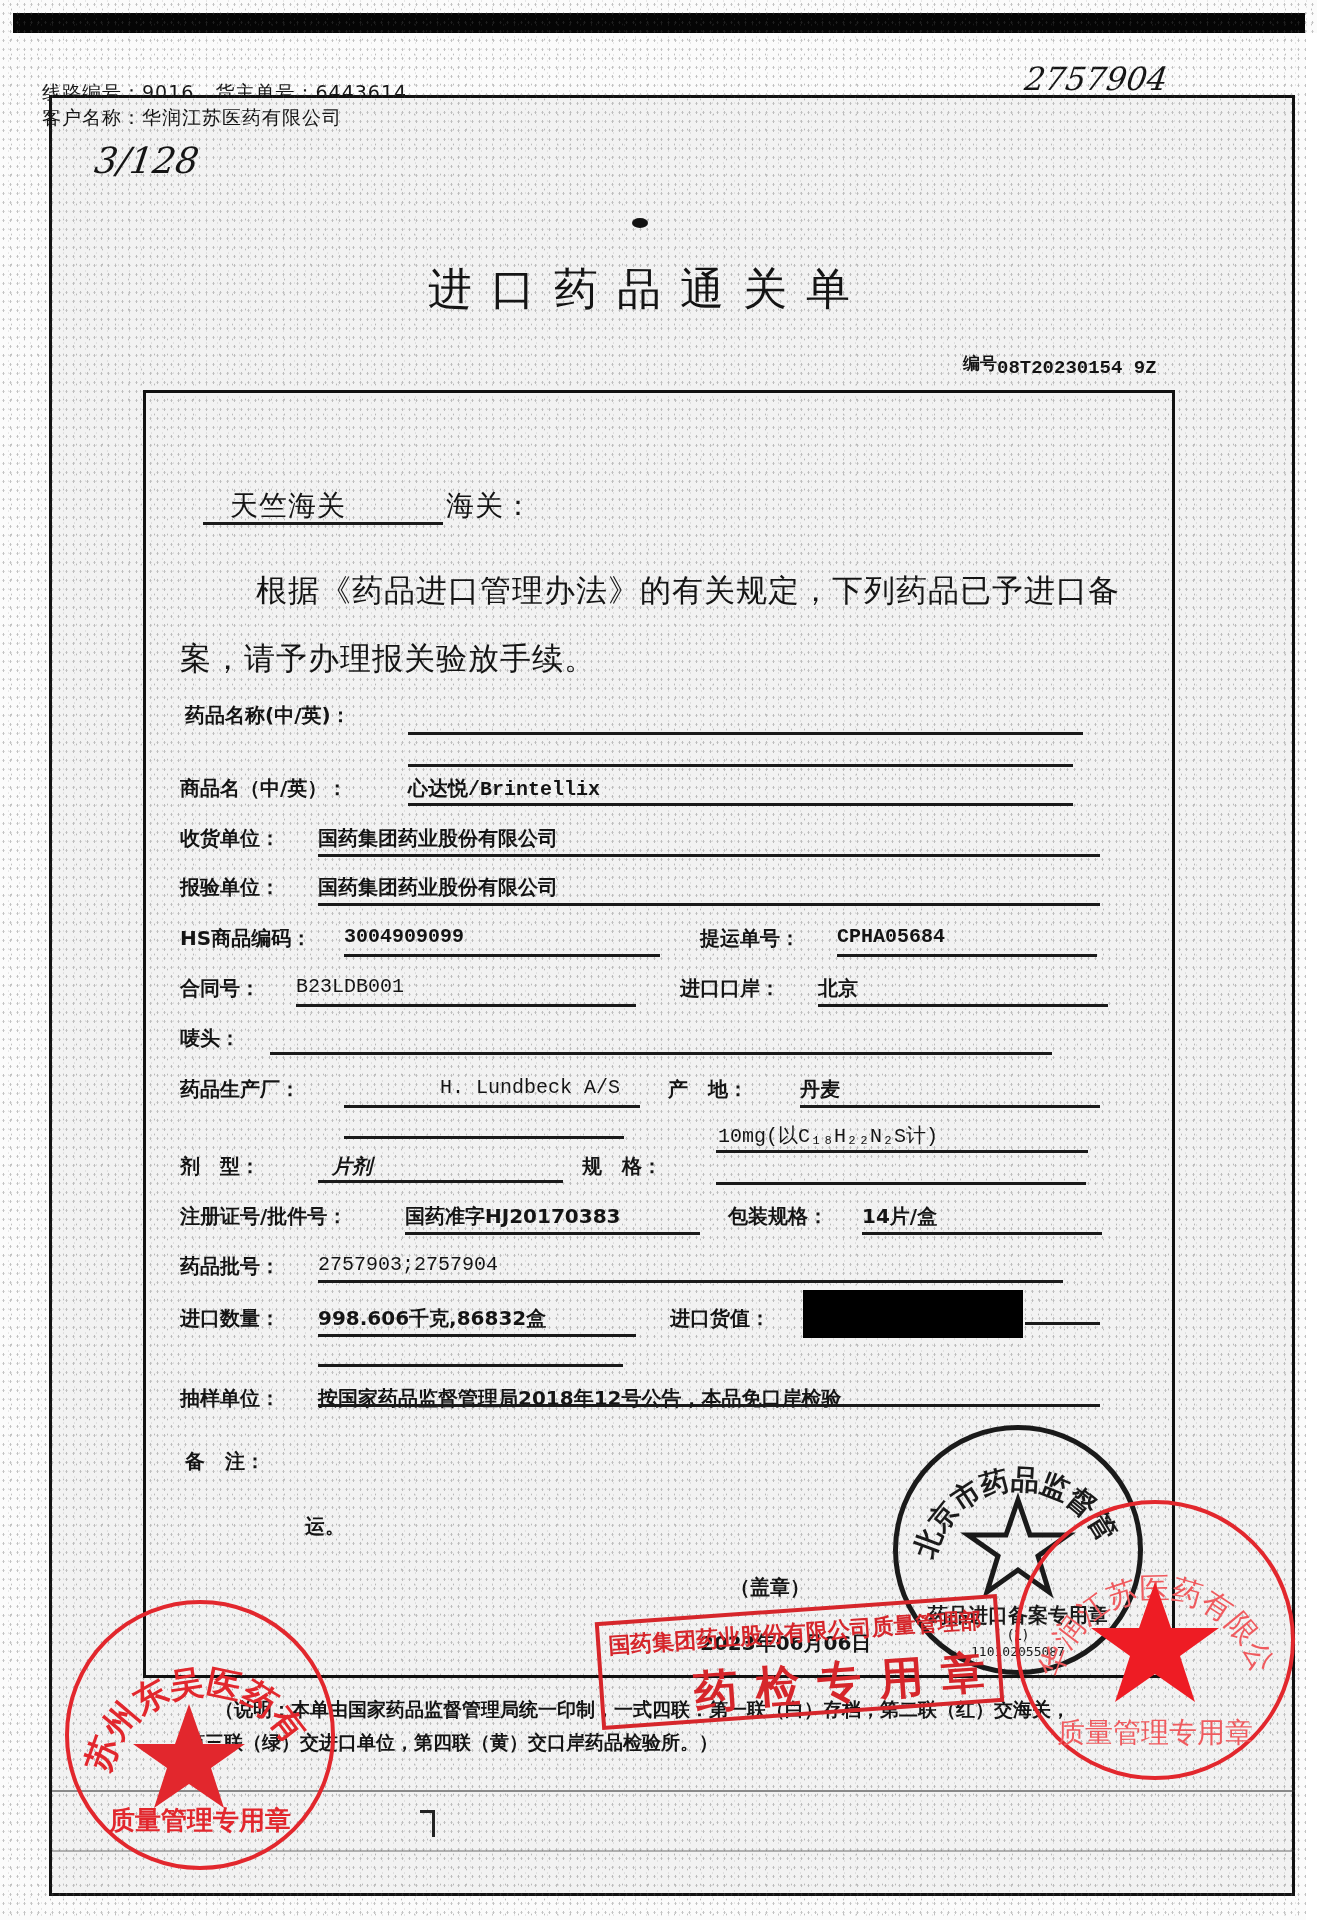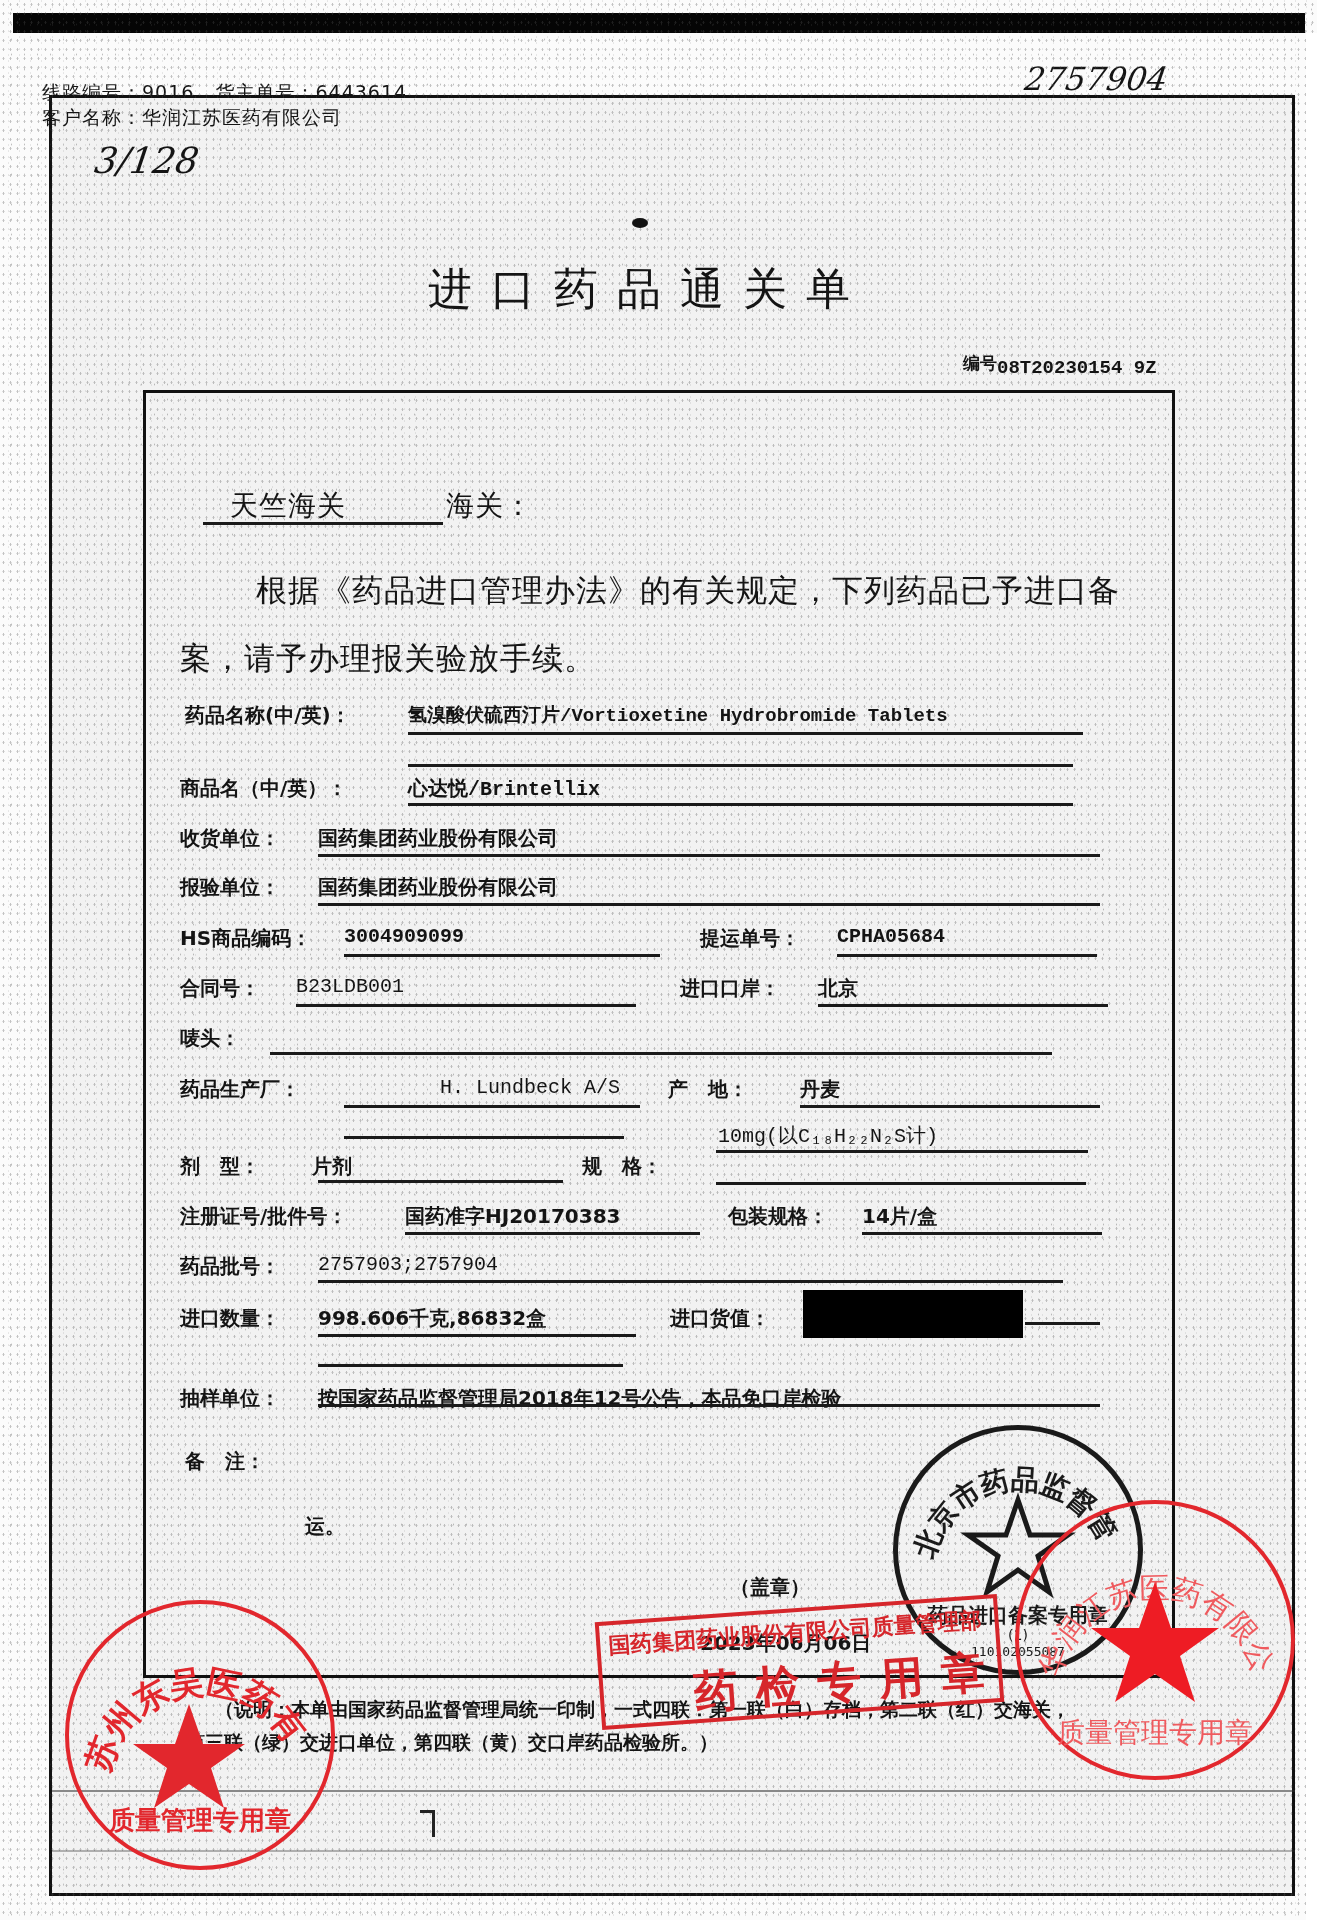--- a/index.html
+++ b/index.html
@@ -66,21 +66,20 @@
   <div class="inner-box"></div>
 
   <div class="abs body-text" style="left:230px;top:487px;font-size:28px;">天竺海关</div>
   <div class="uline" style="left:203px;top:522px;width:240px;"></div>
   <div class="abs body-text" style="left:446px;top:487px;font-size:28px;">海关：</div>
 
   <div class="abs body-text" style="left:248px;top:570px;margin-left:8px;">根据《药品进口管理办法》的有关规定，下列药品已予进口备</div>
   <div class="abs body-text" style="left:180px;top:638px;">案，请予办理报关验放手续。</div>
 
   <div class="abs lbl" style="left:185px;top:702px;">药品名称(中/英)：</div>
-  <div class="abs valmono" style="left:408px;top:702px;font-size:19px;">氢溴酸伏硫西汀片/Vortioxetine Hydrobromide Tablets</div>
   <div class="uline" style="left:408px;top:732px;width:675px;"></div>
   <div class="uline" style="left:408px;top:764px;width:665px;"></div>
 
   <div class="abs lbl" style="left:180px;top:775px;">商品名（中/英）：</div>
   <div class="abs valmono" style="left:408px;top:775px;">心达悦/Brintellix</div>
   <div class="uline" style="left:408px;top:803px;width:665px;"></div>
 
   <div class="abs lbl" style="left:180px;top:825px;">收货单位：</div>
   <div class="abs val" style="left:318px;top:825px;font-weight:bold;">国药集团药业股份有限公司</div>
   <div class="uline" style="left:318px;top:854px;width:782px;"></div>
@@ -110,21 +109,21 @@
   <div class="abs valmono" style="left:440px;top:1076px;font-weight:normal;">H. Lundbeck A/S</div>
   <div class="uline" style="left:344px;top:1105px;width:296px;"></div>
   <div class="uline" style="left:344px;top:1136px;width:280px;"></div>
   <div class="abs lbl" style="left:668px;top:1076px;">产　地：</div>
   <div class="abs val" style="left:800px;top:1076px;font-weight:bold;">丹麦</div>
   <div class="uline" style="left:800px;top:1105px;width:300px;"></div>
 
   <div class="abs valmono" style="left:718px;top:1122px;font-weight:normal;">10mg(以C₁₈H₂₂N₂S计)</div>
   <div class="uline" style="left:716px;top:1150px;width:372px;"></div>
   <div class="abs lbl" style="left:180px;top:1153px;">剂　型：</div>
-  <div class="abs val" style="left:312px;top:1153px;font-weight:bold;">片剂</div>
+  <div class="abs val" style="left:332px;top:1153px;font-weight:bold;font-style:italic;">片剂</div>
   <div class="uline" style="left:318px;top:1180px;width:245px;"></div>
   <div class="abs lbl" style="left:582px;top:1153px;">规　格：</div>
   <div class="uline" style="left:716px;top:1182px;width:370px;"></div>
 
   <div class="abs lbl" style="left:180px;top:1203px;">注册证号/批件号：</div>
   <div class="abs val" style="left:405px;top:1203px;font-weight:bold;">国药准字HJ20170383</div>
   <div class="uline" style="left:405px;top:1232px;width:295px;"></div>
   <div class="abs lbl" style="left:728px;top:1203px;">包装规格：</div>
   <div class="abs val" style="left:862px;top:1203px;font-weight:bold;">14片/盒</div>
   <div class="uline" style="left:862px;top:1232px;width:240px;"></div>

